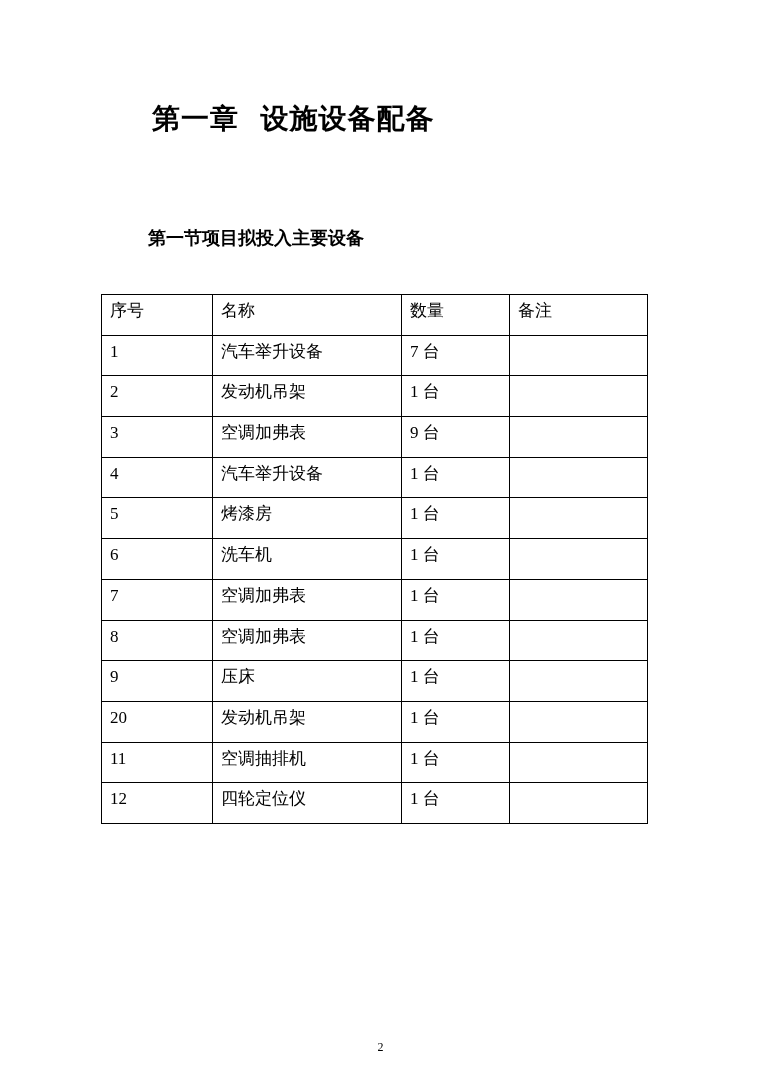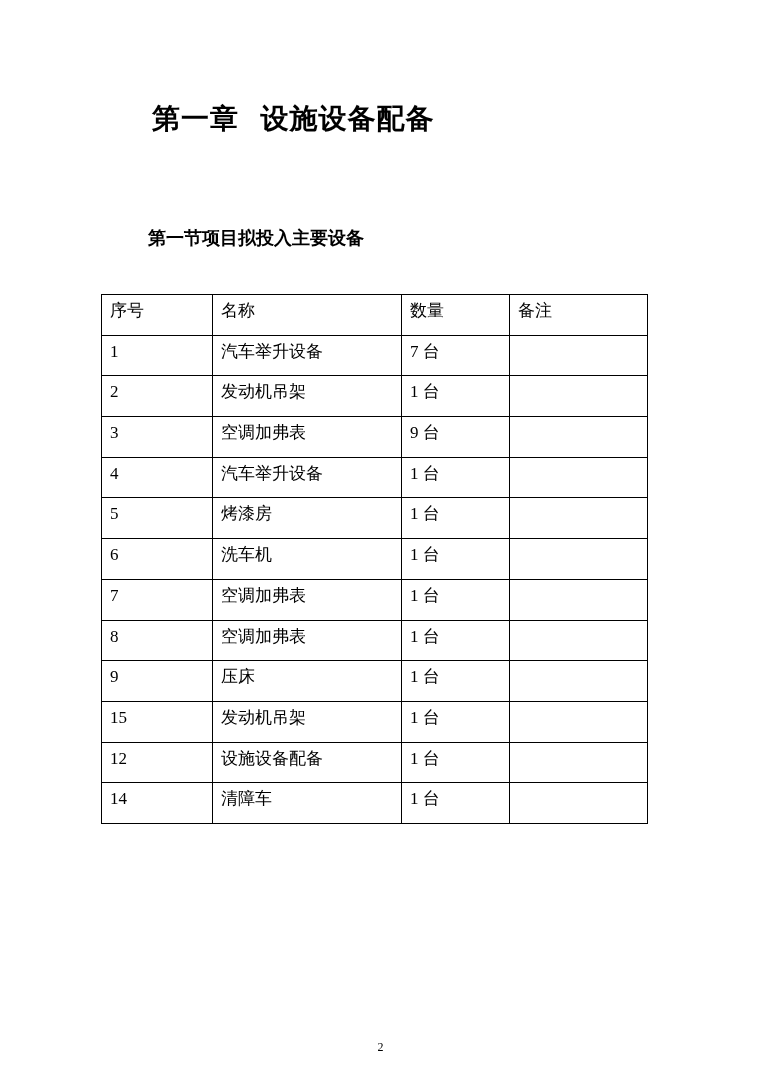--- a/index.html
+++ b/index.html
@@ -102,33 +102,33 @@
         <td>1 台</td>
         <td></td>
       </tr>
       <tr>
         <td>9</td>
         <td>压床</td>
         <td>1 台</td>
         <td></td>
       </tr>
       <tr>
-        <td>15</td>
+        <td>20</td>
         <td>发动机吊架</td>
         <td>1 台</td>
         <td></td>
       </tr>
       <tr>
-        <td>12</td>
-        <td>设施设备配备</td>
+        <td>11</td>
+        <td>空调抽排机</td>
         <td>1 台</td>
         <td></td>
       </tr>
       <tr>
-        <td>14</td>
-        <td>清障车</td>
+        <td>12</td>
+        <td>四轮定位仪</td>
         <td>1 台</td>
         <td></td>
       </tr>
     </tbody>
 </table>
 
 <div class="page-number">2</div>
 
 </body></html>

